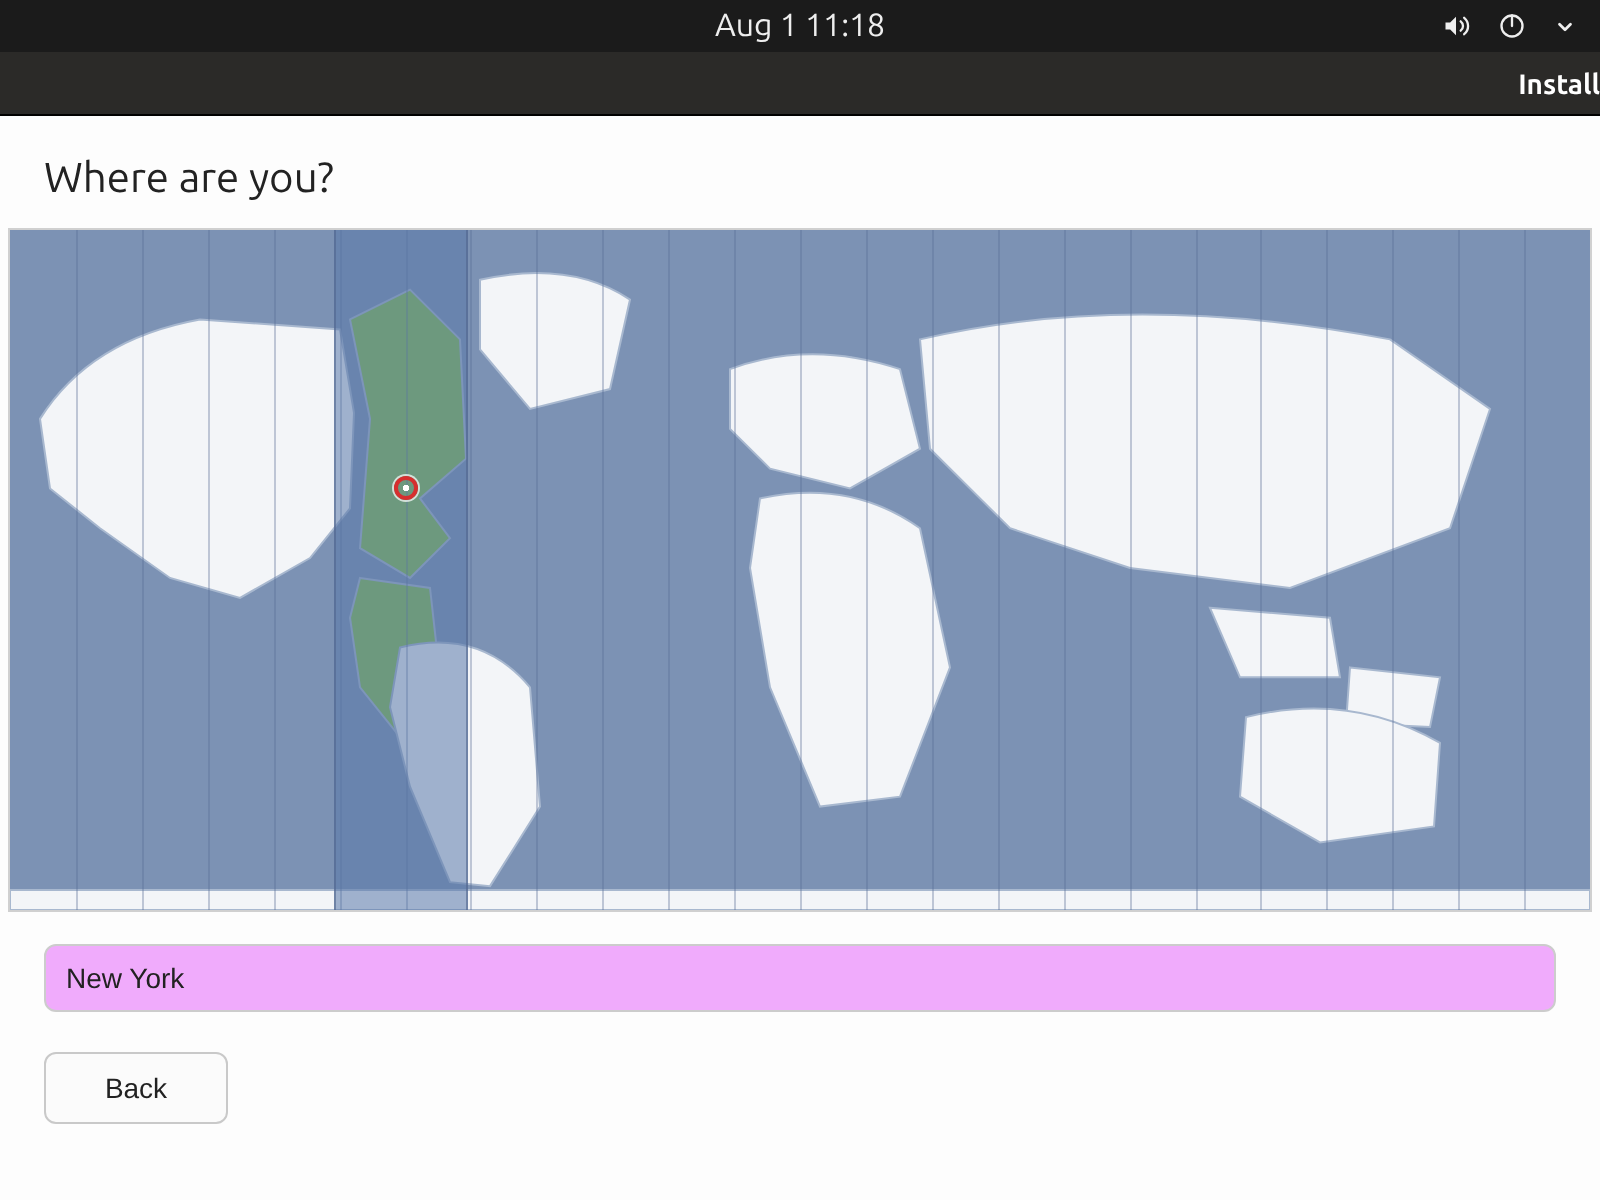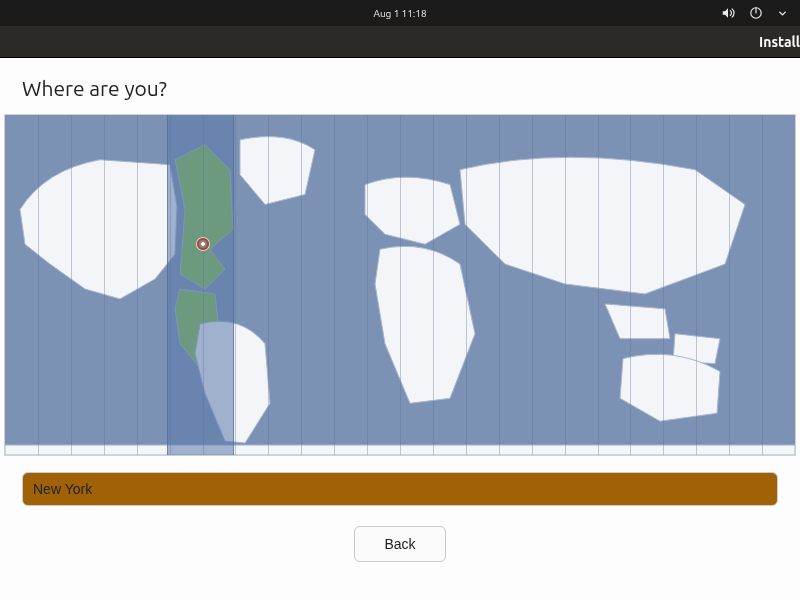--- a/index.html
+++ b/index.html
@@ -1,20 +1,20 @@
 <!DOCTYPE html>
 <html><head>
 <meta charset="utf-8">
 <style>
   * { box-sizing: border-box; margin: 0; padding: 0; }
   html, body { width: 800px; height: 600px; font-family: "Ubuntu", "Cantarell", sans-serif; background: #fafafa; overflow: hidden; }
   .topbar {
     height: 26px; background: #1b1b1b; color: #eee;
     display: flex; align-items: center; justify-content: center;
-    font-size: 10px; position: relative;
+    font-size: 16px; position: relative;
   }
   .topbar .status-icons {
     position: absolute; right: 12px; top: 0; height: 26px;
     display: flex; align-items: center; gap: 14px;
   }
   .topbar .status-icons svg { display: block; }
   .titlebar {
     height: 32px; background: #2b2a28; color: #fff;
     display: flex; align-items: center; justify-content: flex-end;
     font-size: 14px; font-weight: 600;
@@ -47,25 +47,25 @@
     border: 2px solid #d62f2f; border-radius: 50%;
     background: radial-gradient(circle at center, #fff 0 30%, transparent 31%);
     transform: translate(-50%, -50%);
     box-shadow: 0 0 0 1px rgba(255,255,255,0.7);
   }
   .location-row {
     padding: 16px 22px 6px 22px;
   }
   .location-input {
     width: 100%; height: 34px; border: 1px solid #ccc; border-radius: 6px;
-    padding: 0 10px; font-size: 14px; background: #a16207; color: #222;
+    padding: 0 10px; font-size: 14px; background: #f0abfc; color: #222;
     outline: none;
   }
   .buttons {
-    display: flex; justify-content: center; gap: 14px;
+    display: flex; justify-content: space-between; gap: 14px;
     padding: 14px 22px 18px 22px;
   }
   .btn {
     min-width: 92px; height: 36px; border: 1px solid #c9c9c9;
     background: #fbfbfb; border-radius: 6px;
     font-size: 14px; color: #222; cursor: pointer;
   }
 </style>
 </head>
 <body>

